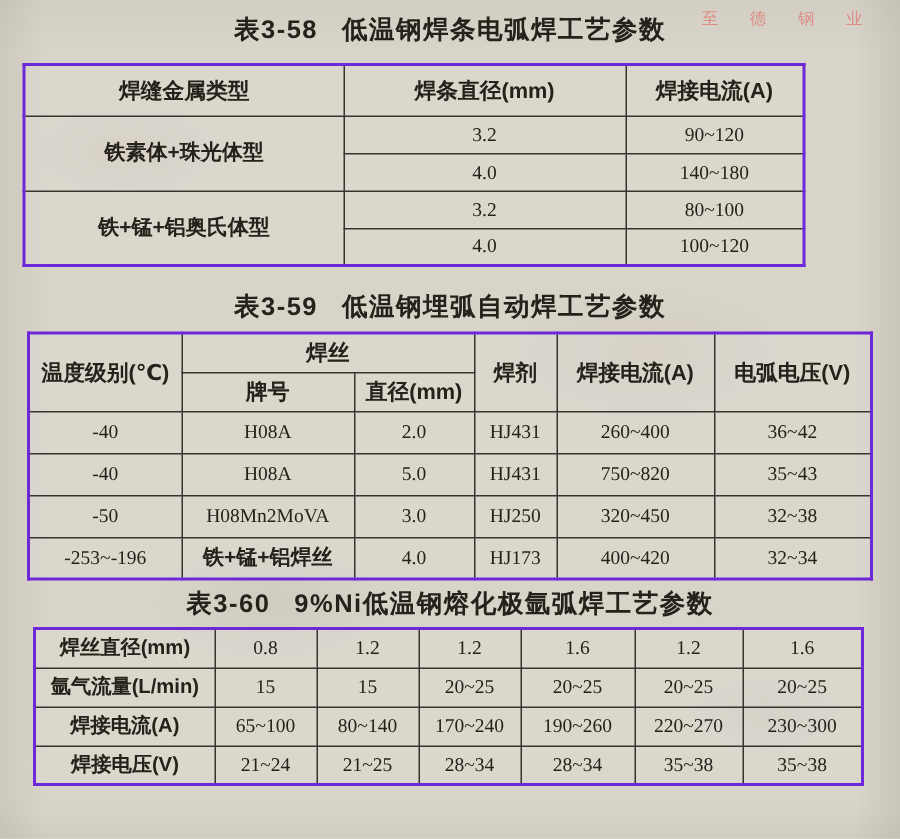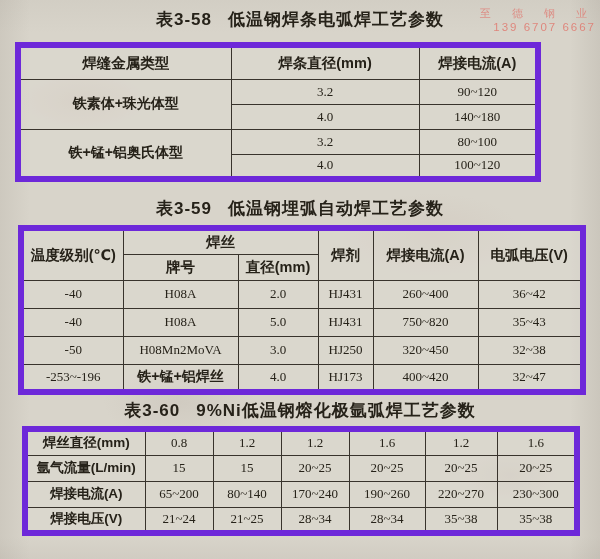--- a/index.html
+++ b/index.html
@@ -11,39 +11,39 @@
     background-image:
       radial-gradient(ellipse 90px 40px at 14% 18%, rgba(190,150,140,0.14), transparent 70%),
       radial-gradient(ellipse 130px 60px at 72% 42%, rgba(175,140,128,0.10), transparent 70%),
       radial-gradient(ellipse 110px 55px at 30% 72%, rgba(160,148,138,0.14), transparent 70%),
       radial-gradient(ellipse 70px 35px at 85% 85%, rgba(165,140,130,0.10), transparent 70%),
       linear-gradient(90deg, rgba(110,100,90,0.10), transparent 5%, transparent 95%, rgba(110,100,90,0.12)),
       linear-gradient(180deg, rgba(120,110,100,0.06), transparent 6%, transparent 96%, rgba(120,110,100,0.08));
   }
   .page{position:relative;width:600px;height:559px;overflow:hidden;}
   .watermark{
-    position:absolute;top:6px;right:4px;text-align:right;
+    position:absolute;top:6px;right:16px;text-align:left;
     color:#de827a;opacity:.85;line-height:1.3;margin-left:20px;
   }
   .wm1{font-size:11px;letter-spacing:9px;white-space:nowrap;}
   .wm2{font-size:11.5px;letter-spacing:2px;white-space:nowrap;color:#e07a70;}
   .caption{
     text-align:center;font-weight:bold;font-size:17px;
     letter-spacing:1px;height:20px;line-height:20px;white-space:nowrap;
   }
   .cap-label{margin-right:16px;}
   .caption.c1{margin-top:10px;}
   .caption.c2{margin-top:17px;}
   .caption.c3{margin-top:6px;}
   table{border-collapse:collapse;table-layout:fixed;background:rgba(224,221,213,0.35);}
   th,td{
     border:1px solid #38332c;text-align:center;vertical-align:middle;
     padding:0 2px;overflow:hidden;white-space:nowrap;
   }
-  table{border:6px solid #6d28d9;}
+  table{border:2px solid #6d28d9;}
   th{font-weight:bold;font-size:14.5px;}
   td.lbl{font-weight:bold;font-size:14px;}
   td.v{font-family:"Liberation Serif","DejaVu Serif",serif;font-size:13px;}
   .t1{width:520px;margin:12px 0 0 15px;}
   .t1 tr.h{height:34px;}
   .t1 tr.d{height:25px;}
   .t2{width:562px;margin:6px 0 0 18px;}
   .t2 tr.h1{height:26px;}
   .t2 tr.h2{height:26px;padding-left:12px;}
   .t2 tr.d{height:28px;}
@@ -51,21 +51,20 @@
   .t3 tr{height:26px;}
   .t3 td.lbl{font-size:13.5px;}
 </style>
 </head>
 <body>
 
 <div class="page">
 
   <div class="watermark">
     <div class="wm1">至 德 钢 业</div>
-    <div class="wm2">139 6707 6667</div>
   </div>
 
   <div class="caption c1">
     <span class="cap-label">表3-58</span><span>低温钢焊条电弧焊工艺参数</span>
   </div>
   <table class="t1">
     <colgroup>
         <col style="width:213px">
         <col style="width:188px">
         <col style="width:119px">
@@ -144,21 +143,21 @@
       <td class="v">HJ250</td>
       <td class="v">320~450</td>
       <td class="v">32~38</td>
     </tr>
     <tr class="d">
       <td class="v">-253~-196</td>
       <td class="lbl">铁+锰+铝焊丝</td>
       <td class="v">4.0</td>
       <td class="v">HJ173</td>
       <td class="v">400~420</td>
-      <td class="v">32~47</td>
+      <td class="v">32~34</td>
     </tr>
   </tbody>
     </table>
 
   <div class="caption c3">
     <span class="cap-label">表3-60</span><span>9%Ni低温钢熔化极氩弧焊工艺参数</span>
   </div>
   <table class="t3">
     <colgroup>
         <col style="width:120px">
@@ -183,21 +182,21 @@
       <td class="lbl">氩气流量(L/min)</td>
       <td class="v">15</td>
       <td class="v">15</td>
       <td class="v">20~25</td>
       <td class="v">20~25</td>
       <td class="v">20~25</td>
       <td class="v">20~25</td>
     </tr>
     <tr>
       <td class="lbl">焊接电流(A)</td>
-      <td class="v">65~200</td>
+      <td class="v">65~100</td>
       <td class="v">80~140</td>
       <td class="v">170~240</td>
       <td class="v">190~260</td>
       <td class="v">220~270</td>
       <td class="v">230~300</td>
     </tr>
     <tr>
       <td class="lbl">焊接电压(V)</td>
       <td class="v">21~24</td>
       <td class="v">21~25</td>

